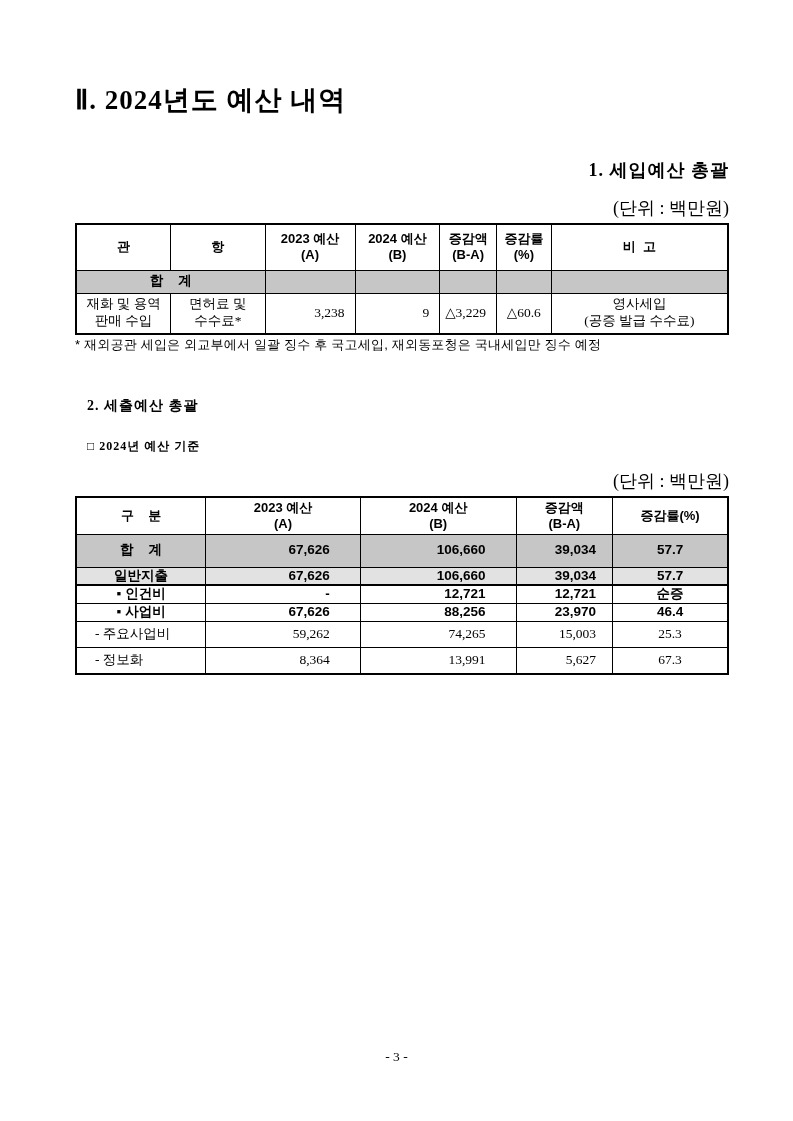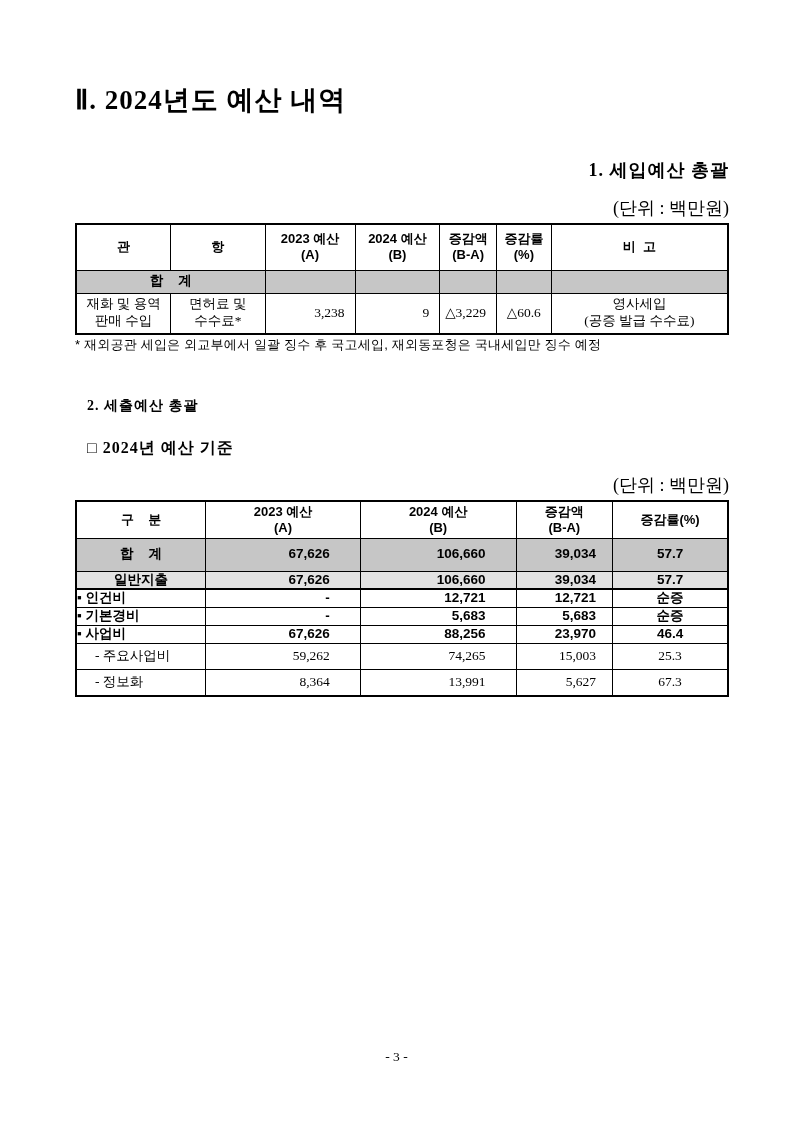--- a/index.html
+++ b/index.html
@@ -35,21 +35,21 @@
   .sec-heading2 {
     margin-top: 43px;
     margin-left: 12px;
     font-size: 14px;
     font-weight: bold;
     letter-spacing: 1px;
   }
   .sub-heading {
     margin-top: 23px;
     margin-left: 12px;
-    font-size: 16px;
+    font-size: 12px;
     font-weight: bold;
     letter-spacing: 1px;
   }
   .unit-label {
     margin-top: 14px;
     margin-bottom: 3px;
     text-align: right;
     font-size: 18px;
     font-family: "Liberation Serif", serif;
   }
@@ -95,21 +95,21 @@
   .t2 tr.row-subtotal { background: #e2e2e2; }
   .t2 tr.row-subtotal td { border-bottom: 2px solid #000; }
   .t2 tr.row-plain { height: 26px; }
   .t2 td { font-size: 13.5px; }
   .t2 tr.row-total td, .t2 tr.row-subtotal td, .t2 tr.row-bold td {
     font-family: "Liberation Sans", sans-serif;
     font-weight: bold;
   }
   .t2 tr.row-plain td { font-family: "Liberation Serif", serif; font-weight: normal; }
   .t2 td.lbl-center { text-align: center; }
-  .t2 td.lbl-bullet { text-align: left; }
+  .t2 td.lbl-bullet { text-align: center; }
   .t2 td.lbl-indent { text-align: left; padding-left: 18px; }
   .t2 td.num-a, .t2 td.num-b { text-align: right; padding-right: 30px; }
   .t2 td.num-diff { text-align: right; padding-right: 16px; margin-left: 16px; }
   .t2 td.rate { text-align: center; }
   .footnote {
     margin-top: 1px;
     font-family: "Liberation Sans", sans-serif;
     font-size: 13px;
     letter-spacing: 0.2px;
   }
@@ -226,27 +226,20 @@
         <td class="rate">57.7</td>
       </tr>
       <tr class="row-bold">
         <td class="lbl-bullet">▪ 인건비</td>
         <td class="num-a">-</td>
         <td class="num-b">12,721</td>
         <td class="num-diff">12,721</td>
         <td class="rate">순증</td>
       </tr>
       <tr class="row-bold">
-        <td class="lbl-bullet">▪ 기본경비</td>
-        <td class="num-a">-</td>
-        <td class="num-b">5,683</td>
-        <td class="num-diff">5,683</td>
-        <td class="rate">순증</td>
-      </tr>
-      <tr class="row-bold">
         <td class="lbl-bullet">▪ 사업비</td>
         <td class="num-a">67,626</td>
         <td class="num-b">88,256</td>
         <td class="num-diff">23,970</td>
         <td class="rate">46.4</td>
       </tr>
       <tr class="row-plain">
         <td class="lbl-indent">- 주요사업비</td>
         <td class="num-a">59,262</td>
         <td class="num-b">74,265</td>

